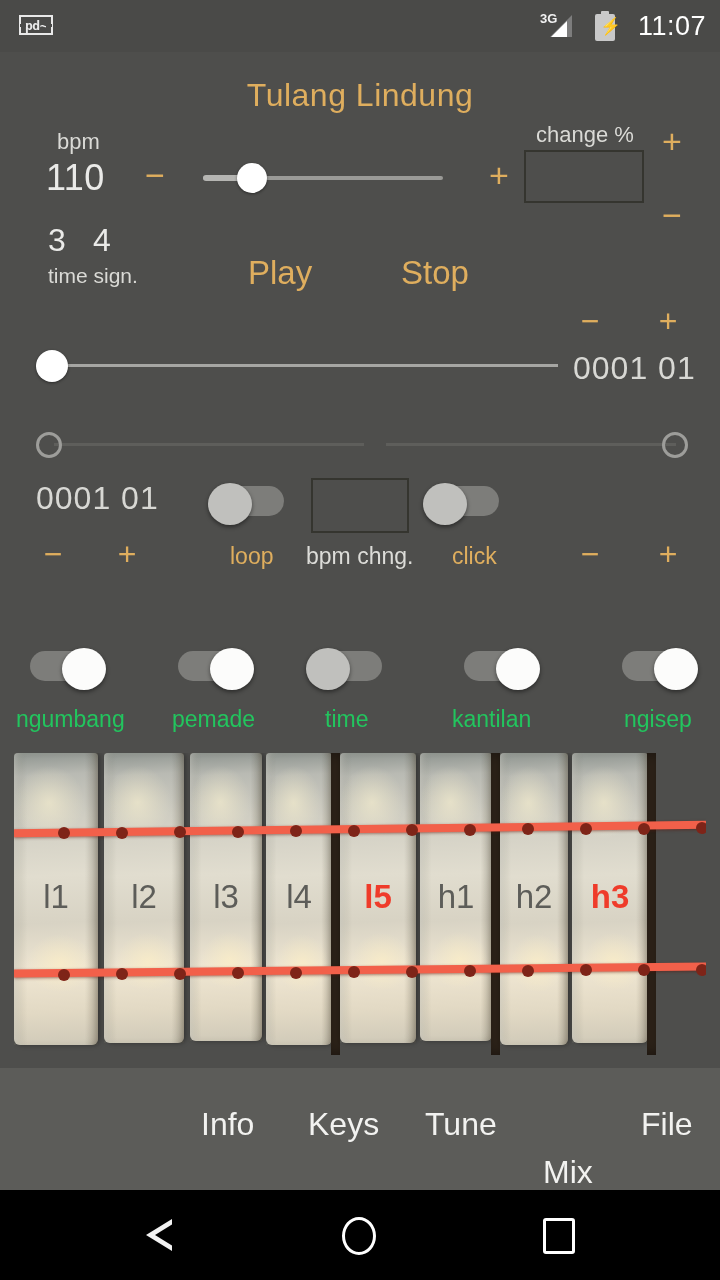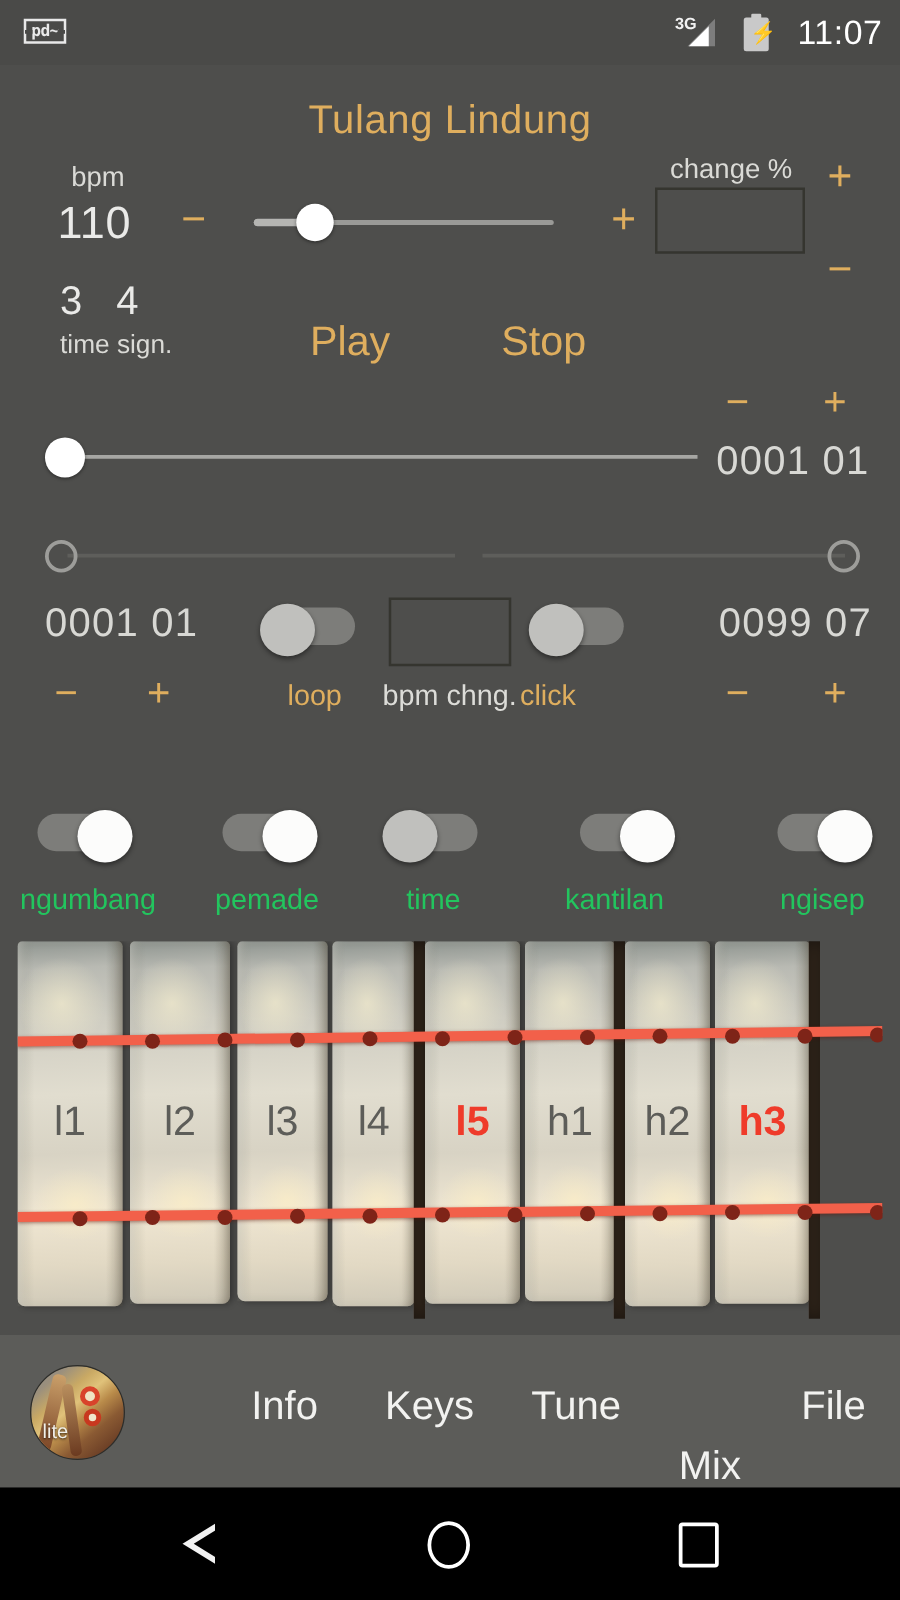--- a/index.html
+++ b/index.html
@@ -216,21 +216,21 @@
     border-radius:50%;
     box-shadow:0 2px 4px rgba(0,0,0,.45);
   }
   .sw.off .knob { left:-2px; background:#c6c6c3; }
   .sw.on  .knob { left:32px; background:#fcfcfb; }
   .sw.off.dark .knob { background:#c0c0bd; }
 
   .sw-loop  { left:210px; top:483px; }
   .sw-click { left:425px; top:483px; }
   .lbl-loop { position:absolute; left:230px; top:543px; font-size:23px; color:#dfae5e; }
-  .lbl-click{ position:absolute; left:416px; top:543px; font-size:23px; color:#dfae5e; }
+  .lbl-click{ position:absolute; left:452px; top:543px; font-size:23px; color:#dfae5e; }
   .bpmchg-box {
     position:absolute; left:311px; top:478px; width:98px; height:55px;
     border:2px solid #35352f; background:#4e4e4c;
   }
   .lbl-bpmchg{ position:absolute; left:306px; top:543px; font-size:23px; color:#dcdcd8; }
 
   
   .inst-row { position:absolute; left:0; top:648px; width:720px; height:92px; }
   .inst { position:absolute; top:0; }
   .inst .lbl {
@@ -400,21 +400,20 @@
   <div class="pos-readout">0001 01</div>
 
   <div class="range-row">
     <div class="rtrack-l"></div>
     <div class="rtrack-r"></div>
     <div class="handle h-left"></div>
     <div class="handle h-right"></div>
   </div>
 
   <div class="loop-left-val">0001 01</div>
-  <div class="loop-right-val">0099 07</div>
   <div class="ll-minus">−</div>
   <div class="ll-plus">+</div>
   <div class="lr-minus">−</div>
   <div class="lr-plus">+</div>
 
   <div class="sw off dark sw-loop">
     <div class="bar"></div>
     <div class="knob"></div>
   </div>
   <div class="lbl-loop">loop</div>
@@ -524,27 +523,20 @@
       <div class="knot" style="left: 508px; top: 211.9px;"></div>
       <div class="knot" style="left: 566px; top: 69.95px;"></div>
       <div class="knot" style="left: 566px; top: 211.45px;"></div>
       <div class="knot" style="left: 624px; top: 69.5px;"></div>
       <div class="knot" style="left: 624px; top: 211px;"></div>
       <div class="knot" style="left: 682px; top: 69.05px;"></div>
       <div class="knot" style="left: 682px; top: 210.55px;"></div>
     </div>
 
   <div class="bottombar"></div>
-  <div class="logo">
-    <span class="m1"></span>
-    <span class="m2"></span>
-    <span class="r1"></span>
-    <span class="r2"></span>
-    <span class="lite">lite</span>
-  </div>
   <div id="navitems">
       <div class="navitem" style="left: 201px;">Info</div>
       <div class="navitem" style="left: 308px;">Keys</div>
       <div class="navitem" style="left: 425px;">Tune</div>
       <div class="navitem" style="left: 543px; margin-top: 48px;">Mix</div>
       <div class="navitem" style="left: 641px;">File</div>
     </div>
 
   <div class="androidnav">
     <div class="nav-back"></div>

